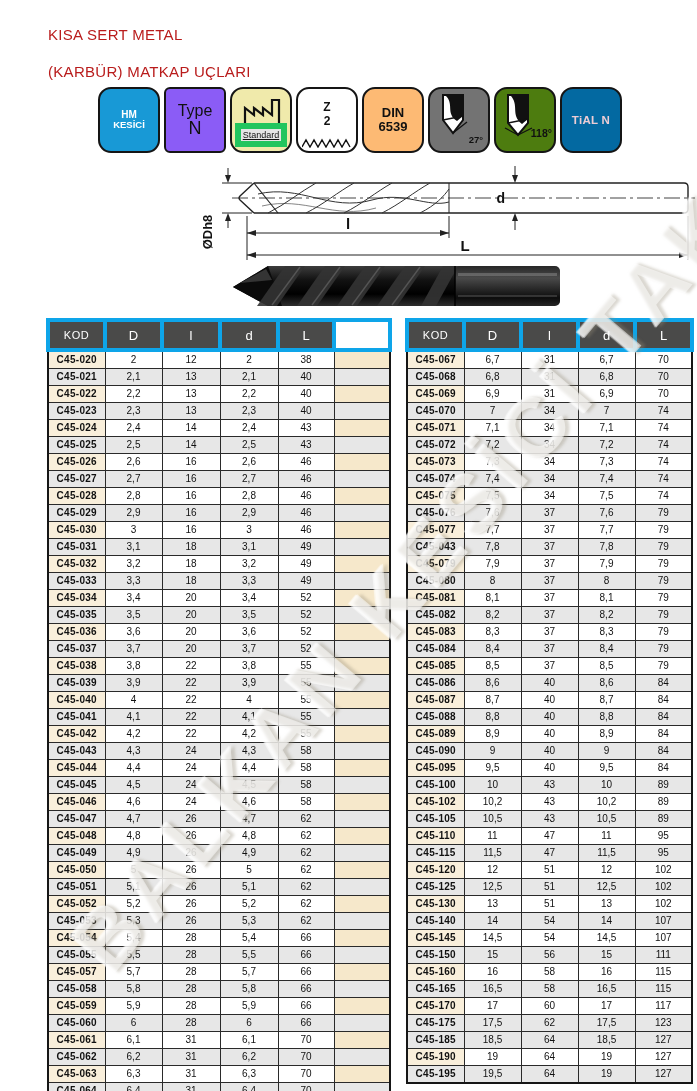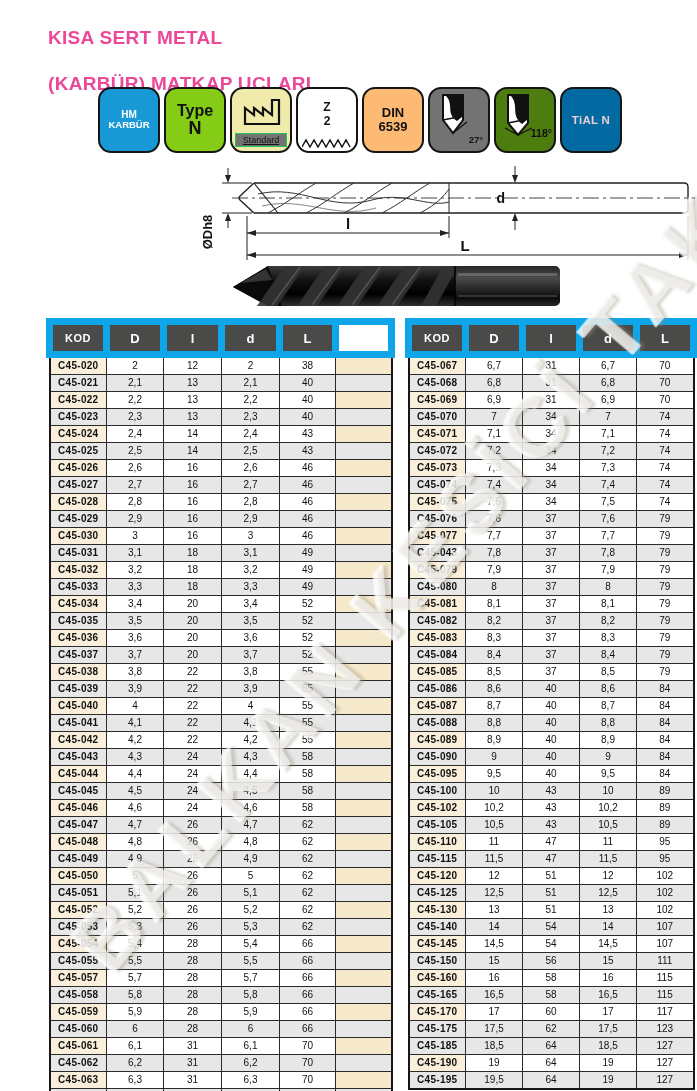--- a/index.html
+++ b/index.html
@@ -3,40 +3,40 @@
 <meta charset="utf-8">
 <style>
   html,body{margin:0;padding:0;}
   body{
     width:697px;height:1091px;position:relative;background:#ffffff;
     font-family:"Liberation Sans", sans-serif;overflow:hidden;
   }
   
   .page-title{
     position:absolute;left:48px;top:26px;
-    font-size:19px;font-weight:700;color:#ec4899;line-height:1.22;
+    font-size:15px;font-weight:400;color:#b91c1c;line-height:1.22;
     letter-spacing:.3px;white-space:pre-line;
   }
   
   .badges{position:absolute;left:98px;top:87px;display:flex;gap:4px;}
   .badge{
     width:62px;height:66px;border:2.5px solid #151515;border-radius:13px;
     box-sizing:border-box;position:relative;display:flex;flex-direction:column;
     align-items:center;justify-content:center;text-align:center;flex:0 0 auto;
   }
   .bdg-hm{background:#1899d6;color:#fff;font-weight:bold;}
   .bdg-hm .l1{font-size:10px;line-height:1.1;}
   .bdg-hm .l2{font-size:9.5px;line-height:1.1;}
-  .bdg-type{background:#84cc16;color:#111;font-weight:bold;}
+  .bdg-type{background:#8b5cf6;color:#111;font-weight:normal;border-radius:6px;}
   .bdg-type .l1{font-size:16px;line-height:1;}
   .bdg-type .l2{font-size:18px;line-height:1;}
   .bdg-std{background:#f0eaab;}
   .bdg-std .std-label{
-    position:absolute;bottom:4px;left:3px;right:3px;background:#737373;
-    border:1px solid #22c55e;font-size:9px;color:#111;line-height:1.35;text-decoration:underline;
+    position:absolute;bottom:4px;left:3px;right:3px;background:#e5e5e5;
+    border:6px solid #22c55e;font-size:9px;color:#111;line-height:1.35;text-decoration:underline;
   }
   .bdg-z2{background:#ffffff;color:#111;font-weight:bold;padding-bottom:10px;}
   .bdg-z2 .l1,.bdg-z2 .l2{font-size:12px;line-height:1.15;}
   .bdg-z2 svg{position:absolute;bottom:3px;left:4px;}
   .bdg-din{background:#fdba74;color:#111;font-weight:bold;}
   .bdg-din .l1,.bdg-din .l2{font-size:13px;line-height:1.1;}
   .bdg-27{background:#737373;}
   .bdg-27 .ang{position:absolute;bottom:6px;right:5px;font-size:9.5px;font-weight:bold;color:#111;}
   .bdg-118{background:#4d7c0f;}
   .bdg-118 .ang{position:absolute;bottom:12px;right:2px;font-size:10.5px;font-weight:bold;color:#111;}
@@ -45,22 +45,22 @@
   
   .figure{position:absolute;left:0;top:160px;width:697px;height:155px;}
   
   table.spec{
     position:absolute;top:318px;border-collapse:collapse;table-layout:fixed;
     font-size:10px;color:#111;
   }
   table.spec.left{left:46px;width:342px;}
   table.spec.right{left:405px;width:285px;}
   table.spec th{
-    background:#4a4a49;color:#fff;border:7px solid #0ea5e9;height:26px;
-    font-size:13px;font-weight:bold;padding:0;
+    background:#4a4a49;color:#fff;border:4px solid #0ea5e9;height:26px;
+    font-size:13px;font-weight:normal;padding:0;
   }
   table.spec th.kod-h{font-size:11px;letter-spacing:.5px;}
   table.spec th.hdr-blank{background:#ffffff;}
   table.spec td{
     border:1px solid #2a2a2a;height:16px;padding:0;text-align:center;
     background:#ffffff;line-height:16px;overflow:hidden;
   }
   table.spec tr.odd td{background:#e7e7e7;}
   table.spec td.kod{
     background:#f9efdb;font-weight:bold;font-size:10px;letter-spacing:.3px;
@@ -79,21 +79,21 @@
 </head>
 <body>
 
 <div class="page-title"><span>KISA SERT METAL</span><br>
 <span>(KARBÜR) MATKAP UÇLARI</span></div>
 
 <div class="badges">
 
   <div class="badge bdg-hm">
     <div class="l1">HM</div>
-    <div class="l2">KARBÜR</div>
+    <div class="l2">KESİCİ</div>
   </div>
 
   <div class="badge bdg-type">
     <div class="l1">Type</div>
     <div class="l2">N</div>
   </div>
 
   <div class="badge bdg-std">
     <span style="margin-bottom:14px;">
       <svg width="44" height="30" viewBox="0 0 44 30">

